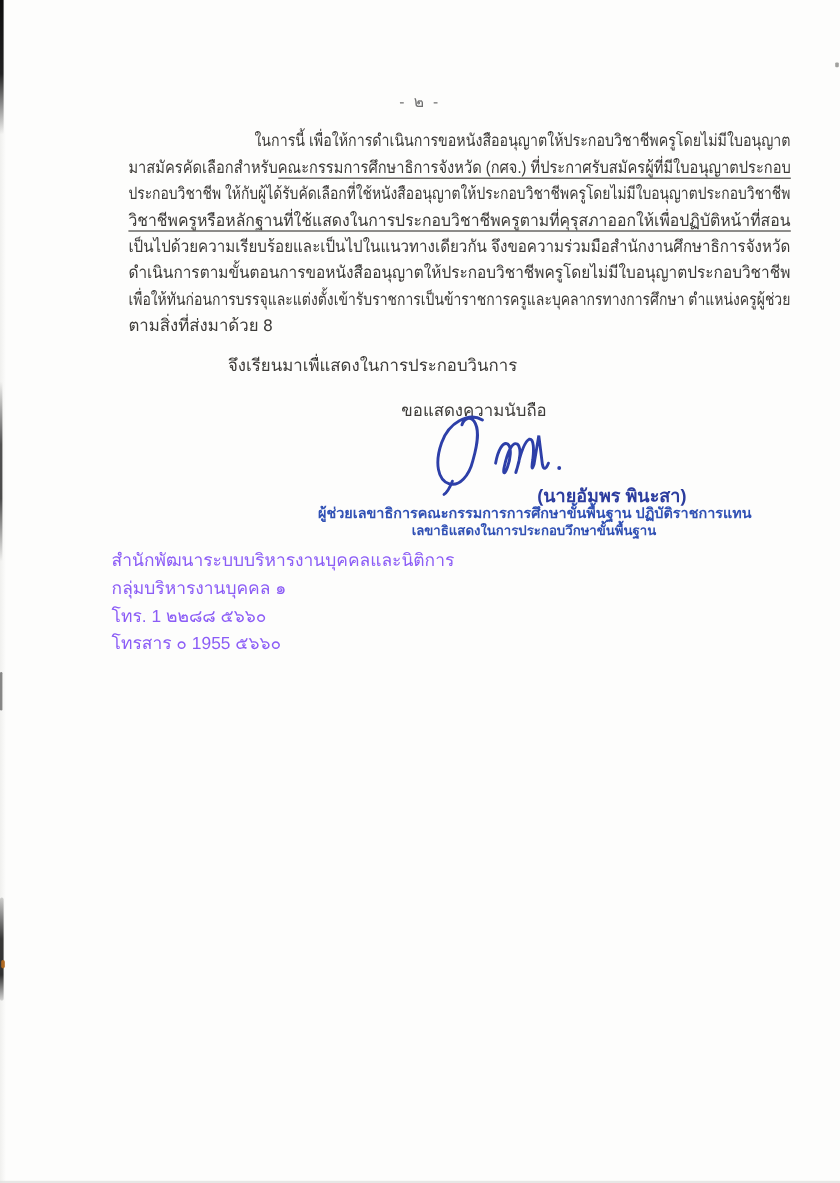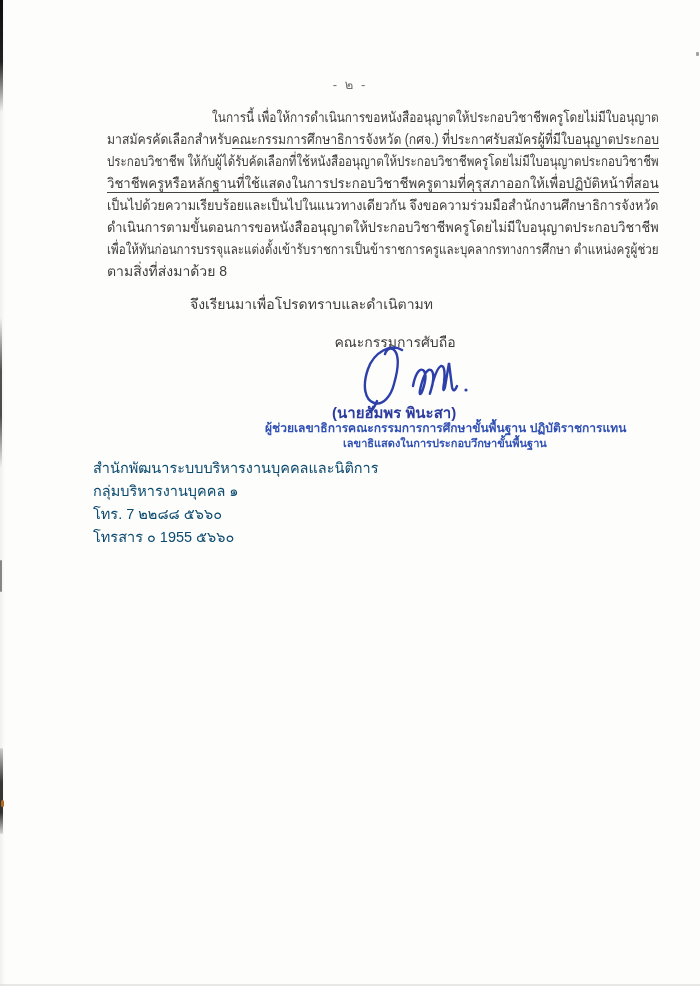--- a/index.html
+++ b/index.html
@@ -33,32 +33,32 @@
     left:190px;top:293px;font-size:14px;color:#3d3b38;white-space:nowrap;
   }
   .salutation{
     left:300px;top:331px;width:190px;text-align:center;
     font-size:14px;color:#3d3b38;white-space:nowrap;
   }
   .signature{
     left:356px;top:344px;width:130px;height:70px;
   }
   .signer-name{
-    left:332px;top:401px;width:240px;text-align:left;
+    left:332px;top:401px;width:240px;text-align:right;
     font-size:15px;font-weight:bold;color:#2c3c9e;white-space:nowrap;
   }
   .stamp{
     left:265px;top:421px;width:360px;text-align:center;
     color:#3050b4;font-weight:bold;
   }
   .stamp-line1{font-size:12px;line-height:15px;white-space:nowrap;}
   .stamp-line2{font-size:11px;line-height:15px;white-space:nowrap;}
   .contact{
     left:93px;top:457px;
-    font-size:14.5px;line-height:23px;color:#0c4a6e;
+    font-size:14.5px;line-height:23px;color:#8b5cf6;
   }
   .contact div{white-space:nowrap;}
   
   .artifact{pointer-events:none;}
   .edge-top{
     left:0;top:0;width:3px;height:112px;
     background:linear-gradient(180deg,#0d0d0d 0%,#222 55%,rgba(40,40,40,0) 100%);
   }
   .edge-mid{
     left:0;top:318px;width:2px;height:150px;opacity:.75;
@@ -137,40 +137,40 @@
         <span>เพื่อให้ทันก่อนการบรรจุและแต่งตั้งเข้ารับราชการเป็นข้าราชการครูและบุคลากรทางการศึกษา ตำแหน่งครูผู้ช่วย</span><span class="u"></span>
       </span>
     </div>
     <div class="pline">
       <span>
         <span>ตามสิ่งที่ส่งมาด้วย 8</span>
       </span>
     </div>
   </div>
 
-  <div class="abs closing">จึงเรียนมาเพื่อโปรดทราบและดำเนิตามท</div>
+  <div class="abs closing">จึงเรียนมาเพื่แสดงในการประกอบวินการ</div>
 
-  <div class="abs salutation">คณะกรรมการศับถือ</div>
+  <div class="abs salutation">ขอแสดงความนับถือ</div>
 
   <svg class="abs signature" viewBox="0 0 130 70" fill="none" xmlns="http://www.w3.org/2000/svg">
     <g stroke="#2d3fa8" stroke-width="2.4" stroke-linecap="round" fill="none">
       <path d="M46,6 C35,-1 18,8 12,25 C6,42 9,56 18,59 C27,62 35,52 38,40 C42,26 44,14 39,7 C36,3 31,4 29,10"></path>
       <path d="M21,57 C19,62 17,66 14,68"></path>
       <path d="M57,42 C59,31 63,24 67,26 C71,29 69,39 67,45 C65,51 63,52 64,46 C67,32 71,24 75,26 C79,29 77,40 75,46 C74,50 73,52 75,46 C78,33 81,24 85,22 C89,21 89,31 88,39 C87,45 87,49 89,43 L93,19 L96,43 C97,48 99,47 101,42"></path>
       <circle cx="110" cy="46" r="1.6" fill="#2d3fa8" stroke="none"></circle>
     </g>
   </svg>
 
   <div class="abs signer-name">(นายอัมพร พินะสา)</div>
 
   <div class="abs stamp">
     <div class="stamp-line1">ผู้ช่วยเลขาธิการคณะกรรมการการศึกษาขั้นพื้นฐาน ปฏิบัติราชการแทน</div>
     <div class="stamp-line2">เลขาธิแสดงในการประกอบวึกษาขั้นพื้นฐาน</div>
   </div>
 
   <div class="abs contact">
     <div>สำนักพัฒนาระบบบริหารงานบุคคลและนิติการ</div>
     <div>กลุ่มบริหารงานบุคคล ๑</div>
-    <div>โทร. 7 ๒๒๘๘ ๕๖๖๐</div>
+    <div>โทร. 1 ๒๒๘๘ ๕๖๖๐</div>
     <div>โทรสาร ๐ 1955 ๕๖๖๐</div>
   </div>
 
 </div>
 
 </body></html>

